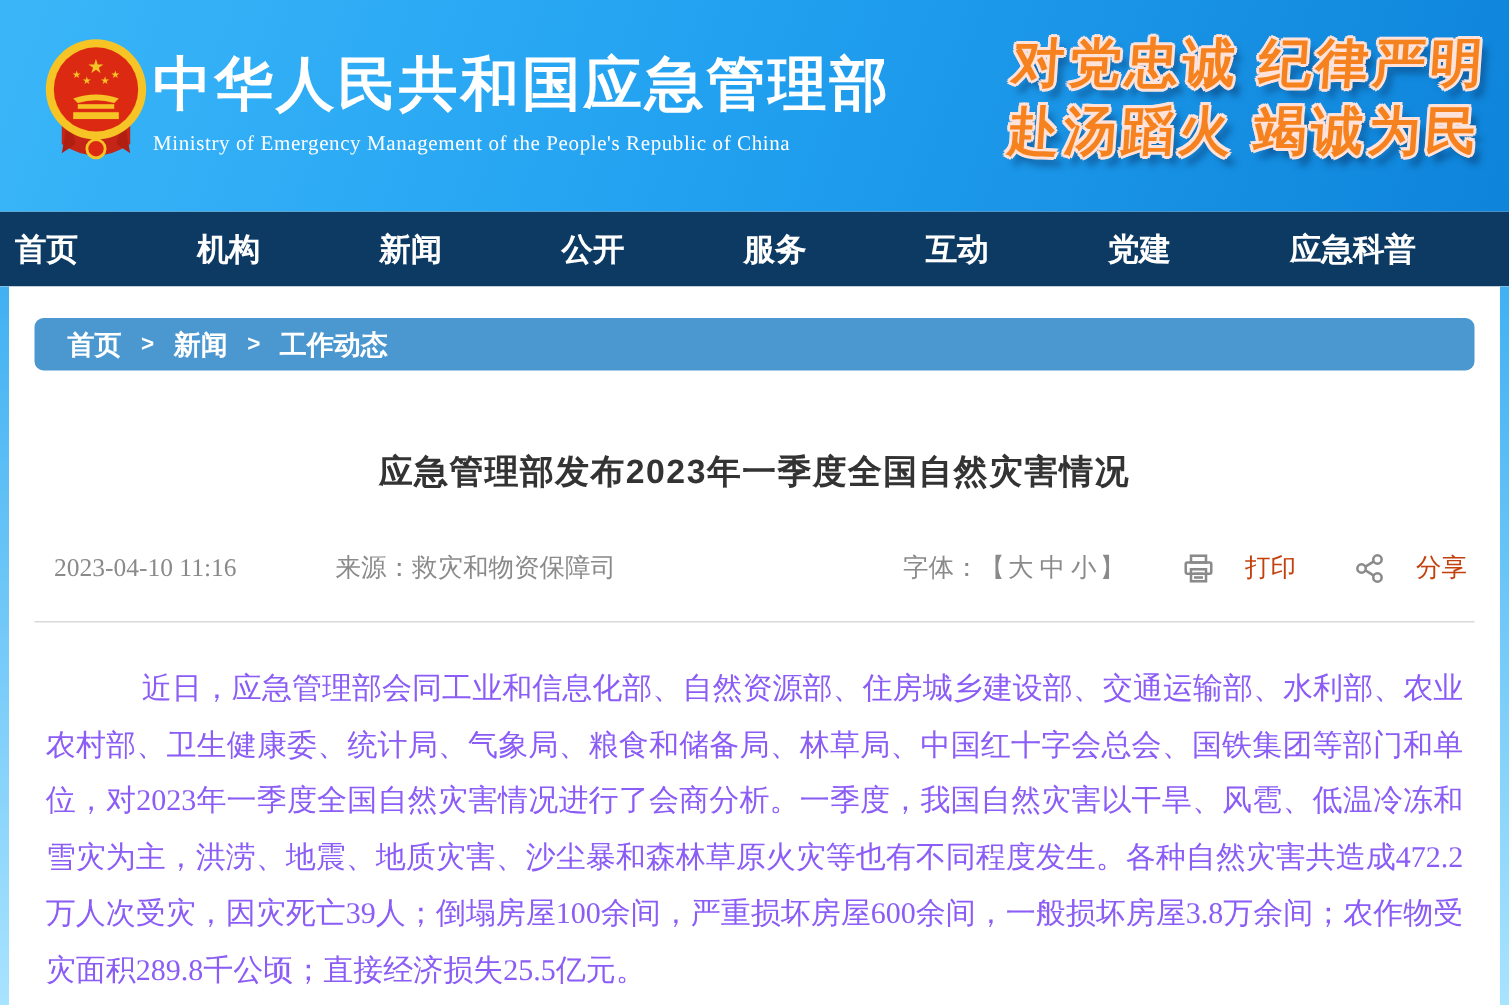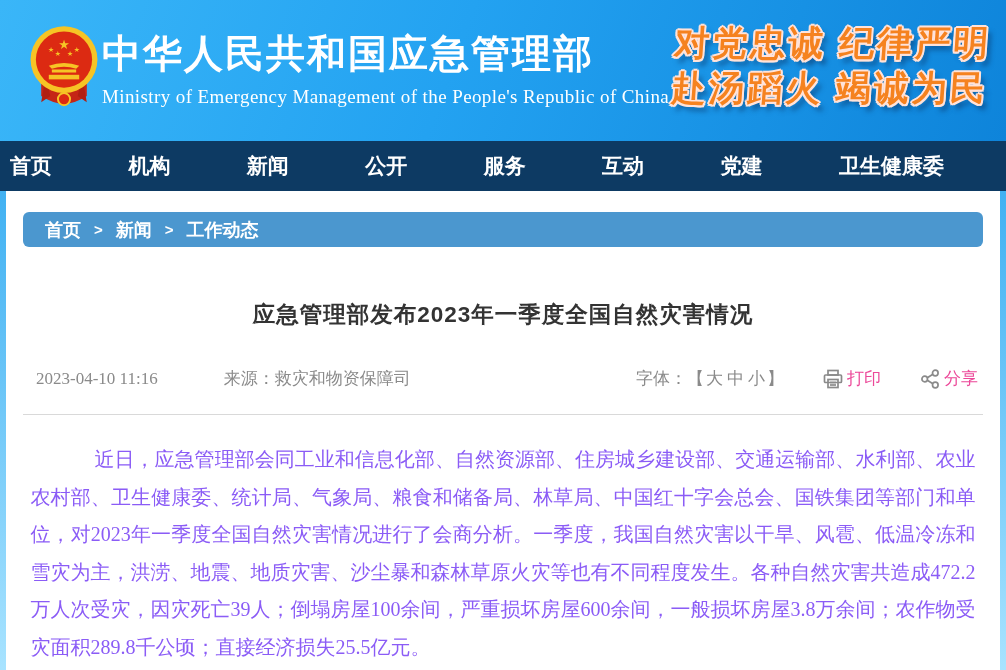--- a/index.html
+++ b/index.html
@@ -10,21 +10,21 @@
   }
 
   
   .header {
     height:141px; position:relative; display:flex; align-items:center;
     background:linear-gradient(110deg,#3ab6f8 0%,#23a2f1 45%,#0e84da 100%);
   }
   .emblem { width:76px; height:98px; margin-left:26px; flex:0 0 auto; }
   .titles { color:#fff; }
   .cn-title { font-size:39px; font-weight:bold; letter-spacing:2px; line-height:1.1; }
-  .en-title { font-size:19px; margin-top:10px; letter-spacing:.4px;
+  .en-title { font-size:14px; margin-top:10px; letter-spacing:.4px;
               font-family:"Liberation Serif","DejaVu Serif",serif; }
   .slogan {
     position:absolute; right:16px; top:20px; text-align:center;
     font-weight:bold; font-size:35px; line-height:45px; letter-spacing:3px;
     color:#f5821f; transform:skewX(-4deg);
     text-shadow:
       2px 0 0 #ffe3da, -2px 0 0 #ffe3da, 0 2px 0 #ffe3da, 0 -2px 0 #ffe3da,
       1.5px 1.5px 0 #ffe3da, -1.5px -1.5px 0 #ffe3da,
       1.5px -1.5px 0 #ffe3da, -1.5px 1.5px 0 #ffe3da,
       5px 6px 5px rgba(8,45,95,.55);
@@ -61,21 +61,21 @@
   .meta {
     width:950px; margin:37px auto 4px; display:flex; align-items:center;
     color:#8a8a8a; font-size:17px;
     font-family:"Liberation Serif","DejaVu Serif",serif;
   }
   .meta-date { margin-left:8px; }
   .meta-source { margin-left:66px; }
   .meta-right { margin-left:auto; display:flex; align-items:center; gap:38px; }
   .font-ctl { display:flex; align-items:center;text-align:center; }
   .font-ctl .size { cursor:pointer; margin:0 2px; }
-  .meta-btn { display:flex; align-items:center; gap:3px; cursor:pointer; color:#ec4899;text-align:center; }
+  .meta-btn { display:flex; align-items:center; gap:20px; cursor:pointer; color:#c2410c;text-align:center; }
   .meta-btn svg { display:block; }
 
   .divider { width:960px; margin:24px auto 0; border-top:1px solid #d9d9d9; height:0; }
 
   .article-body {
     width:945px; margin:26px auto 0; font-size:20px; line-height:37.5px;
     color:#8b5cf6; text-align:justify; text-indent:64px;
     font-family:"Liberation Serif","DejaVu Serif",serif;
   }
 </style>
@@ -112,21 +112,21 @@
 </header>
 
 <nav class="nav">
   <span class="nav-item">首页</span>
   <span class="nav-item">机构</span>
   <span class="nav-item">新闻</span>
   <span class="nav-item">公开</span>
   <span class="nav-item">服务</span>
   <span class="nav-item">互动</span>
   <span class="nav-item">党建</span>
-  <span class="nav-item">卫生健康委</span>
+  <span class="nav-item">应急科普</span>
 </nav>
 
 <div class="page">
 
   <div class="breadcrumb">
     <span class="crumb">首页</span>
     <span class="crumb-sep">&gt;</span>
     <span class="crumb">新闻</span>
     <span class="crumb-sep">&gt;</span>
     <span class="crumb">工作动态</span>

